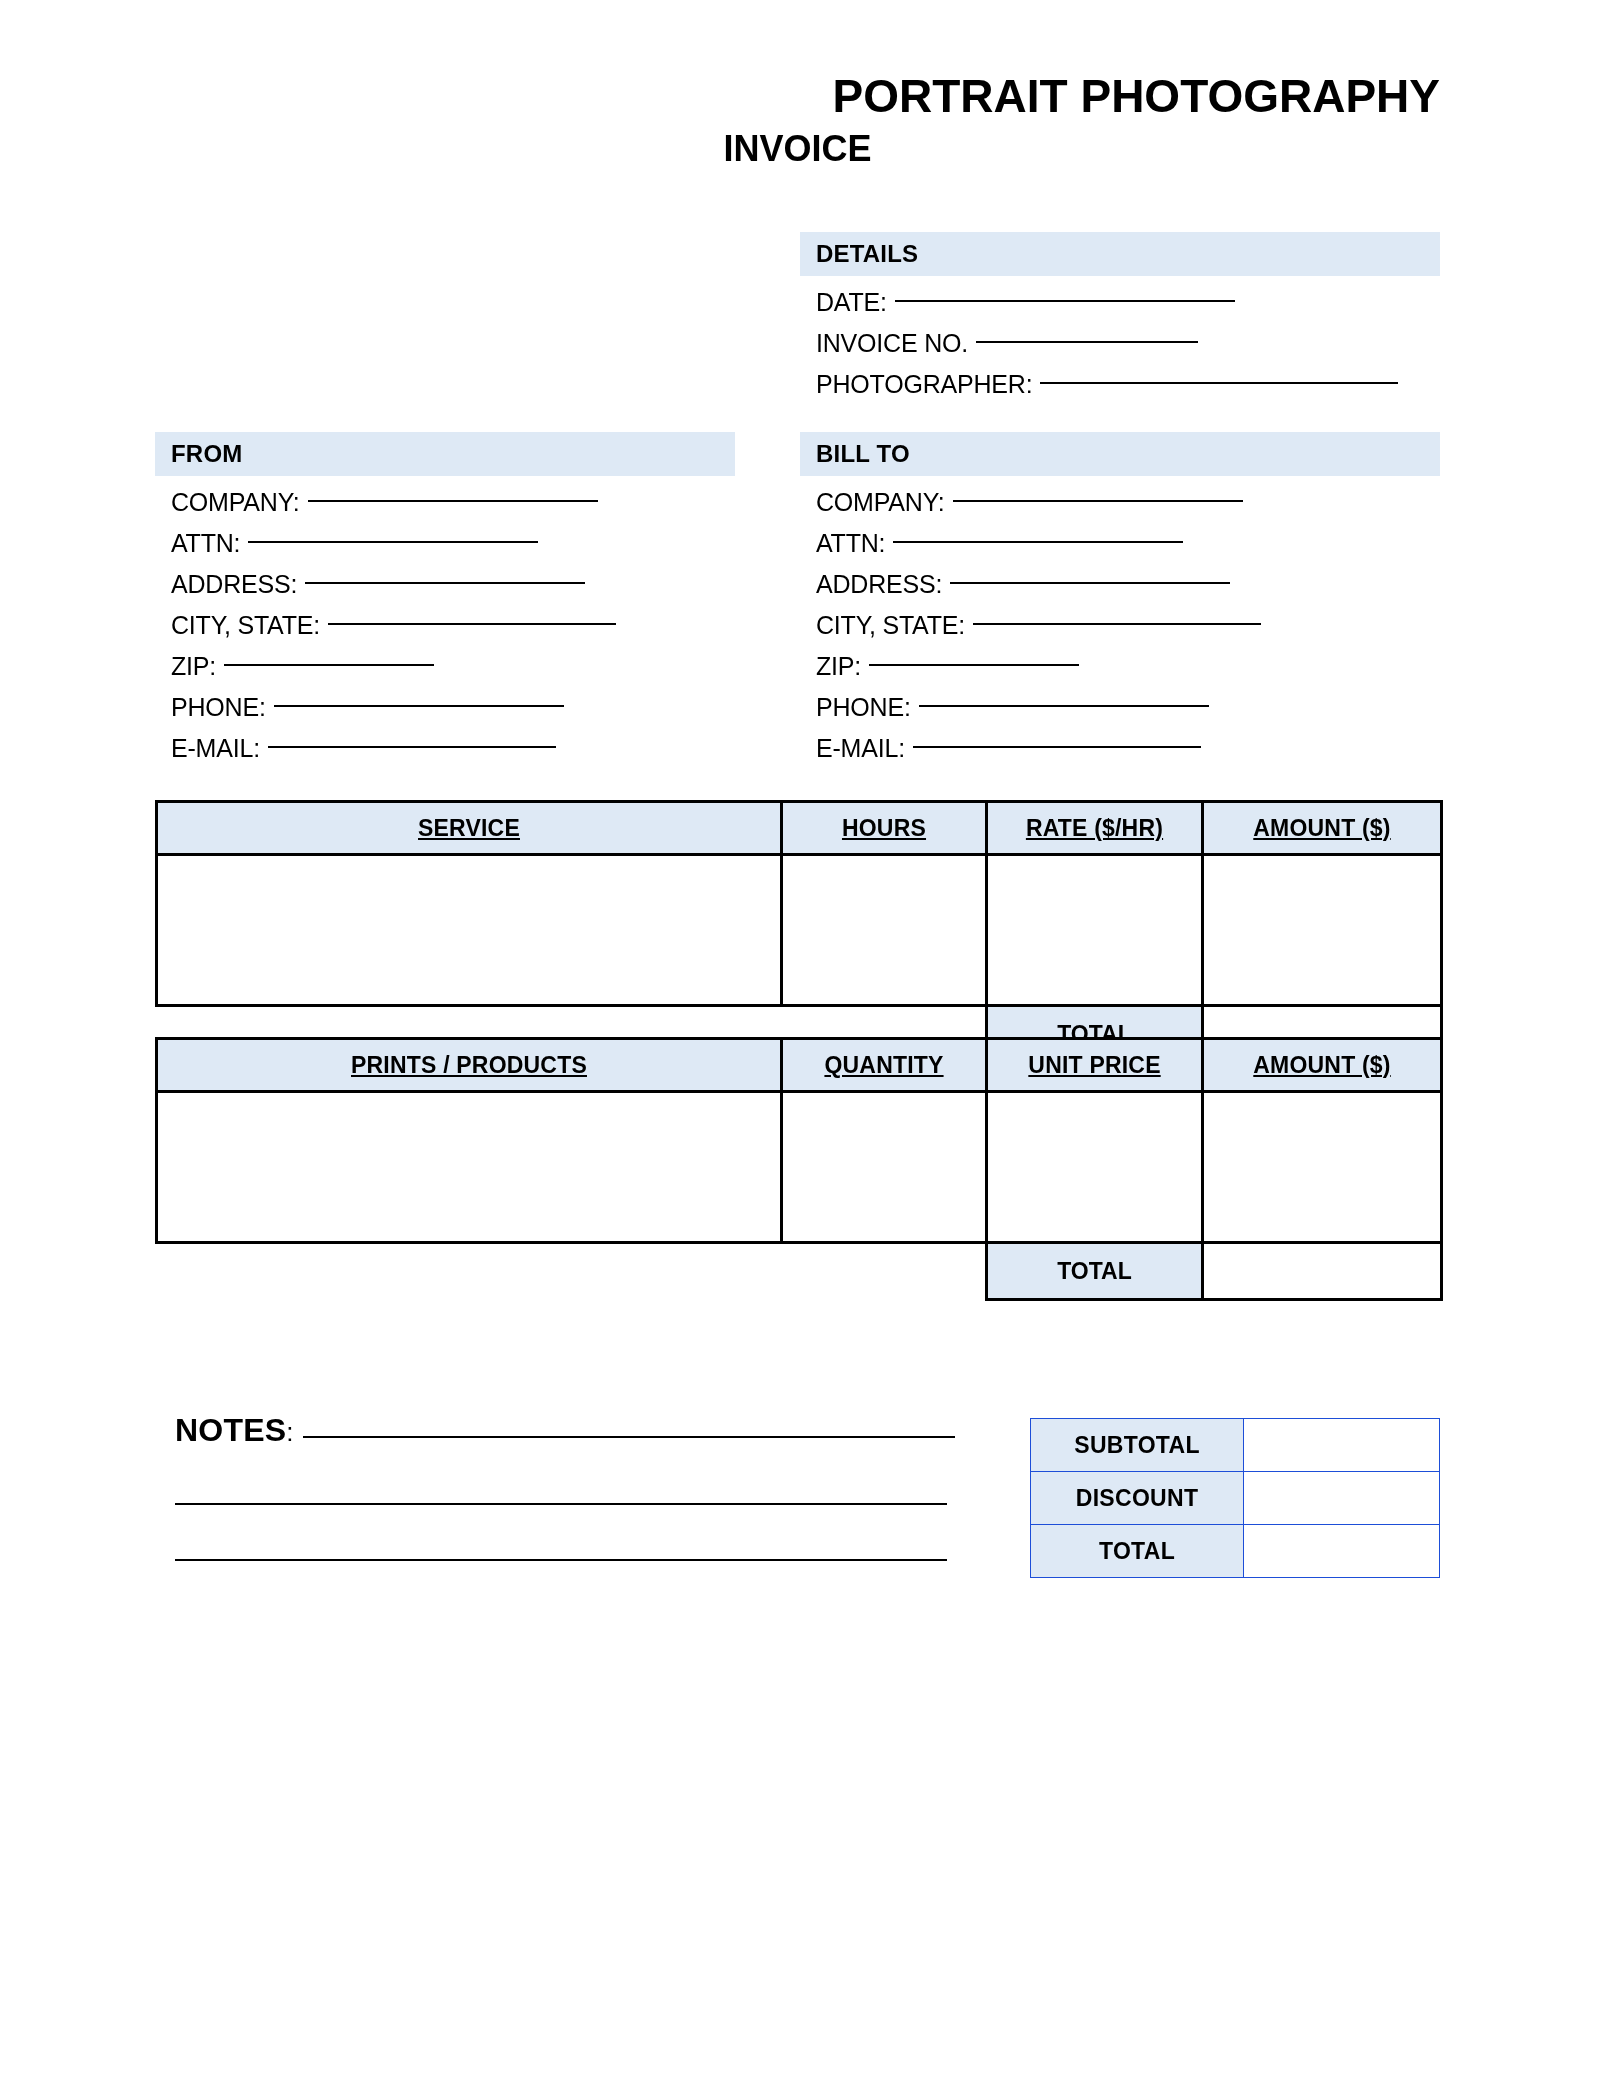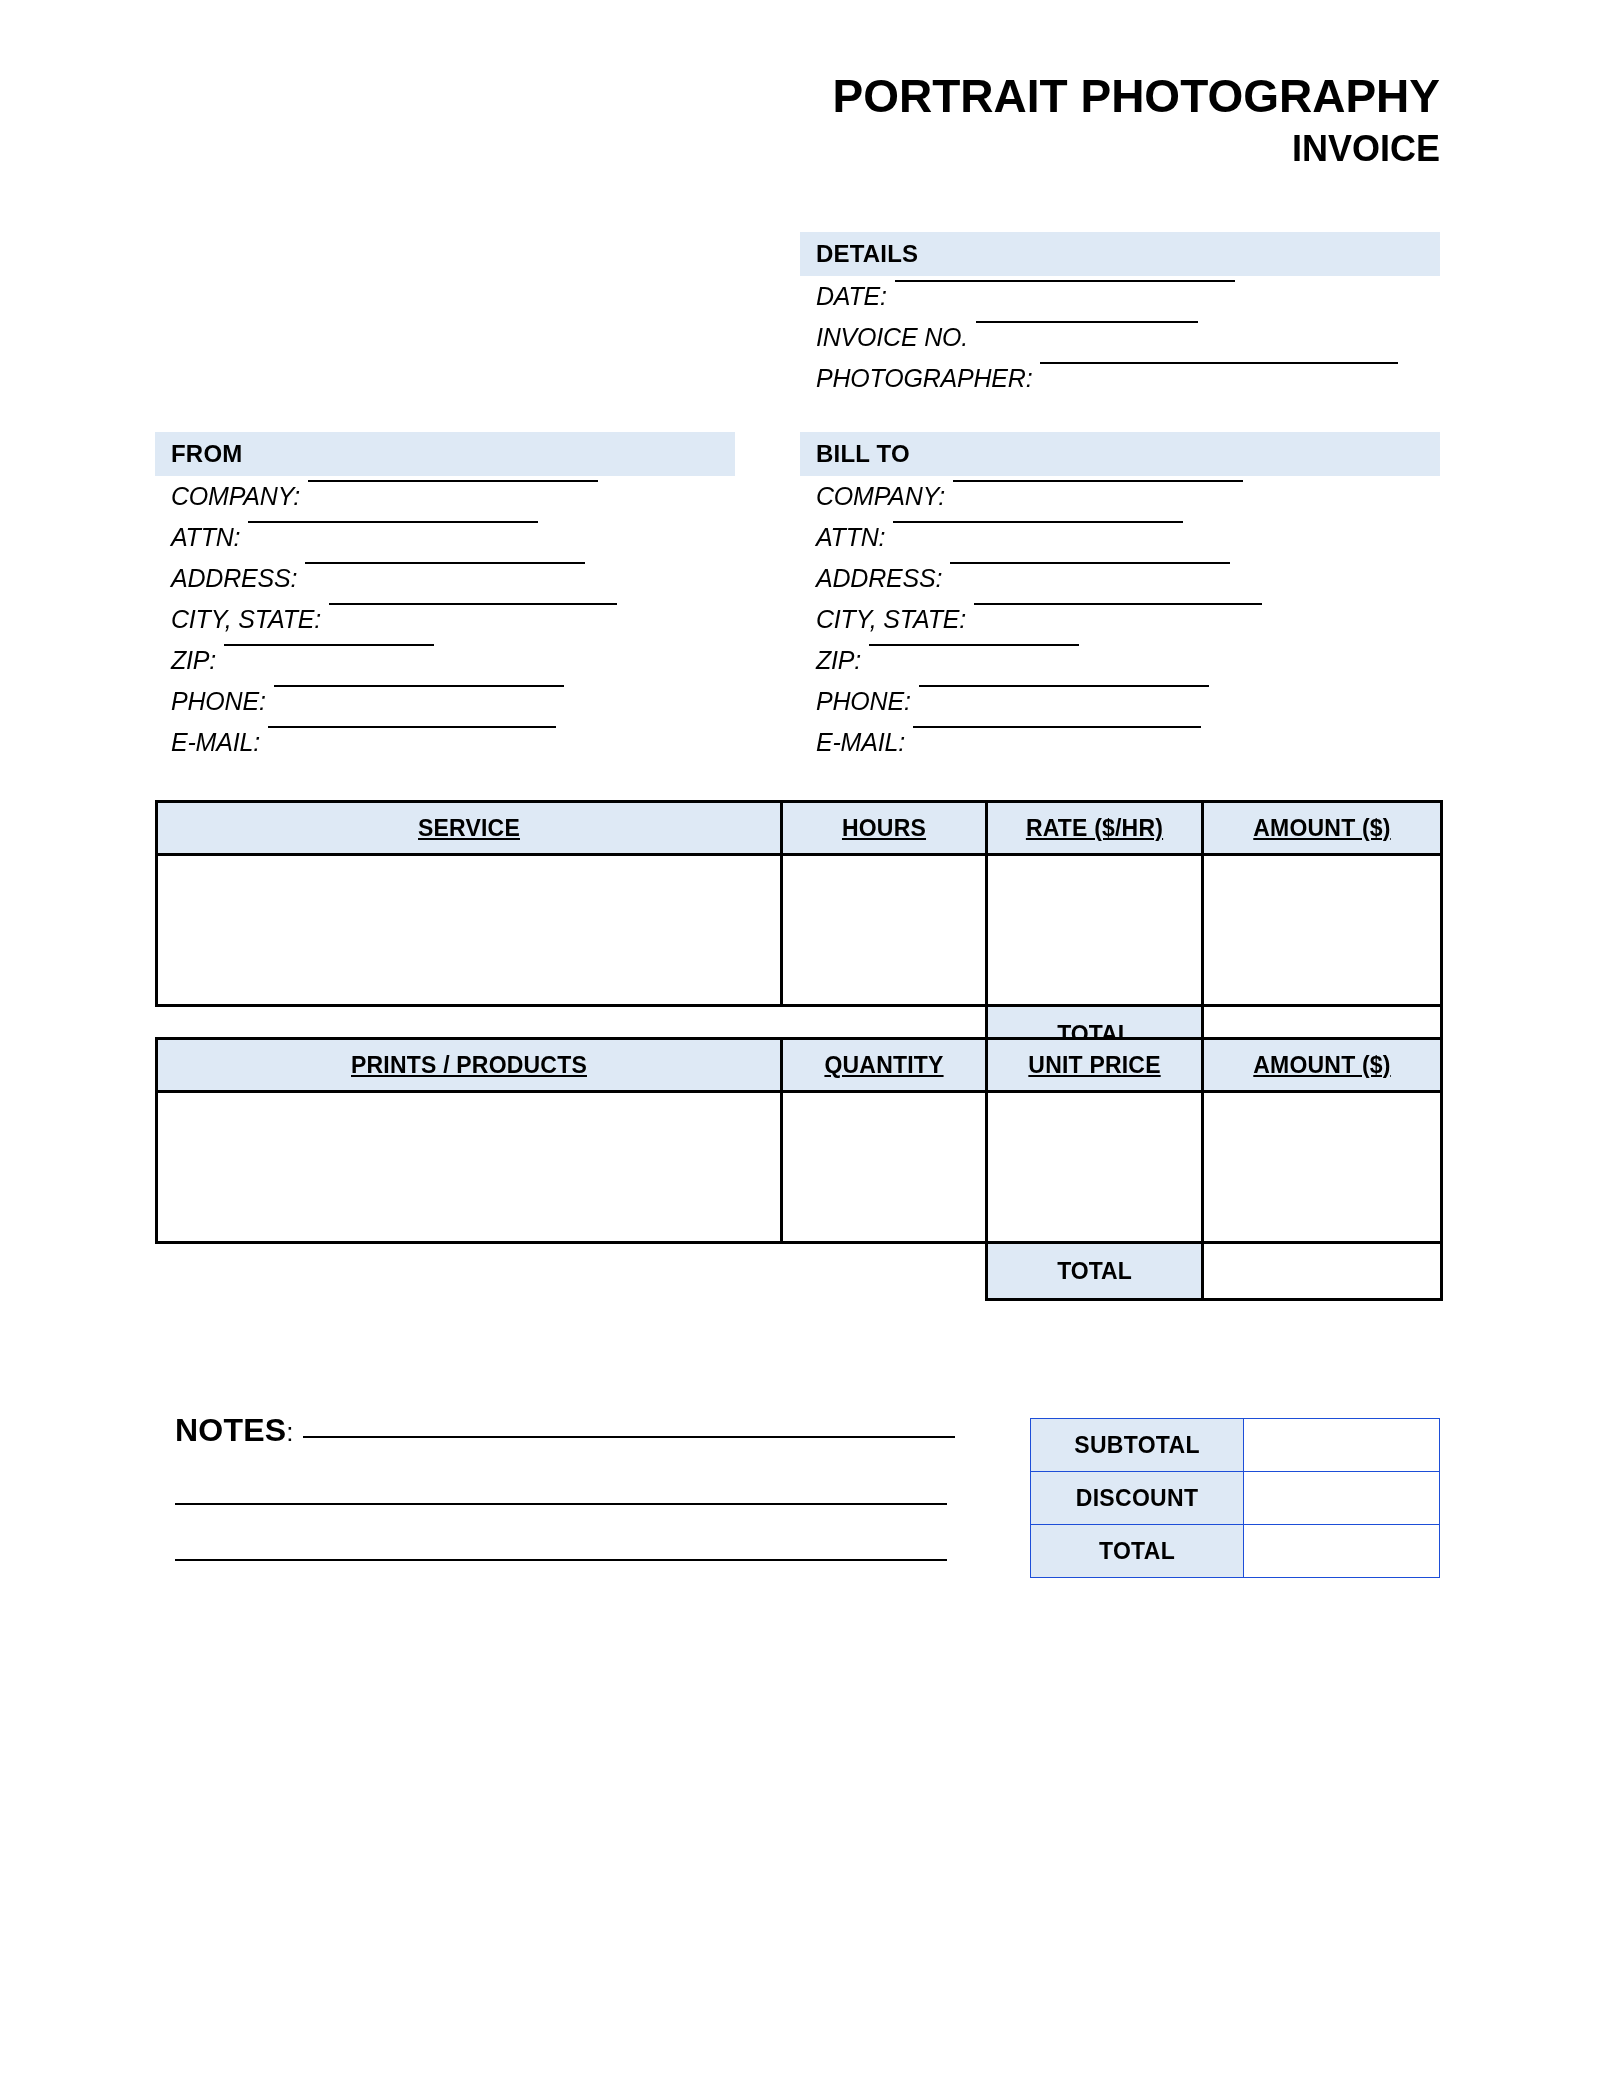--- a/index.html
+++ b/index.html
@@ -34,20 +34,21 @@
     font-weight: bold;
     letter-spacing: 0px;
     line-height: 1.05;
     white-space: nowrap;
   }
   .doc-subtitle {
     font-size: 36px;
     font-weight: bold;
     line-height: 1.25;
     margin-top: 6px;
+    text-align: center;
   }
 
   
   .band {
     background: #dee9f5;
     height: 44px;
     display: flex;
     align-items: center;
     padding-left: 16px;
     box-sizing: border-box;
@@ -58,26 +59,25 @@
     letter-spacing: 0.2px;
     text-align: center;
   }
 
   
   .field-list {
     padding-top: 6px;
   }
   .field-row {
     display: flex;
-    align-items: flex-start;
+    align-items: center;
     height: 41px;
     padding-left: 16px;
     box-sizing: border-box;
     white-space: nowrap;
-    font-style: italic;
   }
   .field-label {
     font-size: 25px;
     letter-spacing: -0.2px;
   }
   .field-rule {
     display: inline-block;
     border-bottom: 2.5px solid #000;
     margin-left: 8px;
     height: 0;

